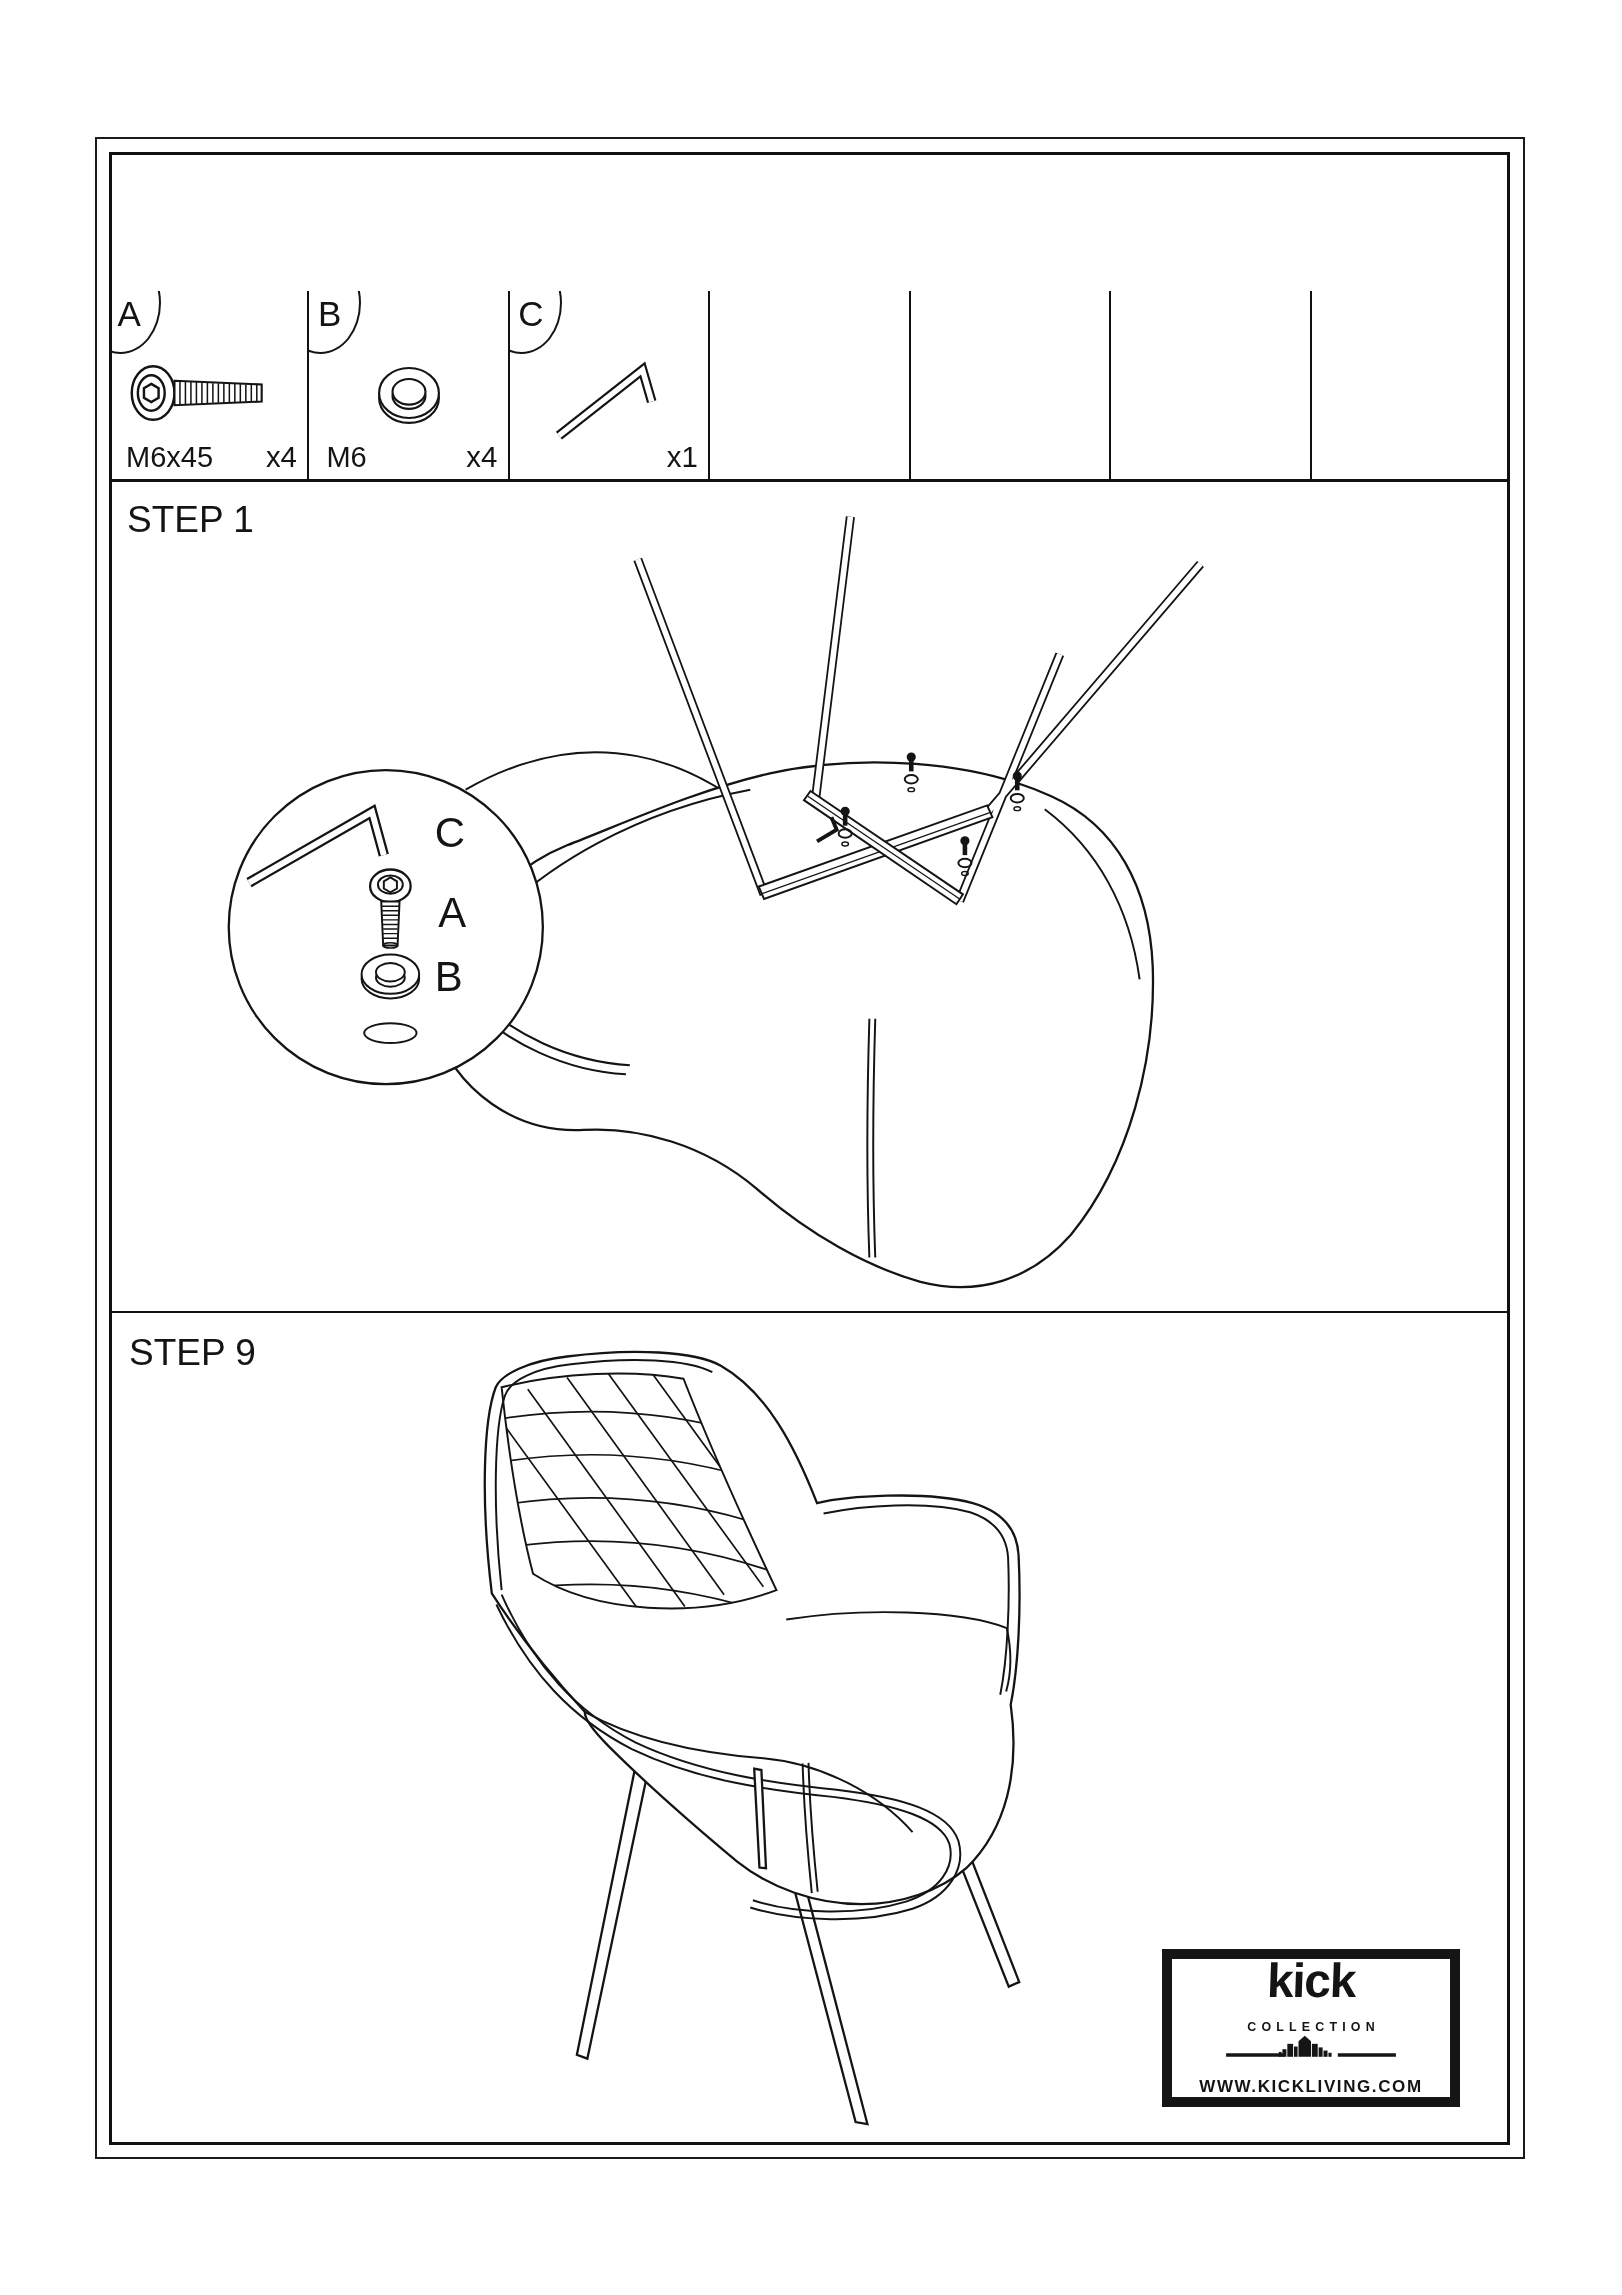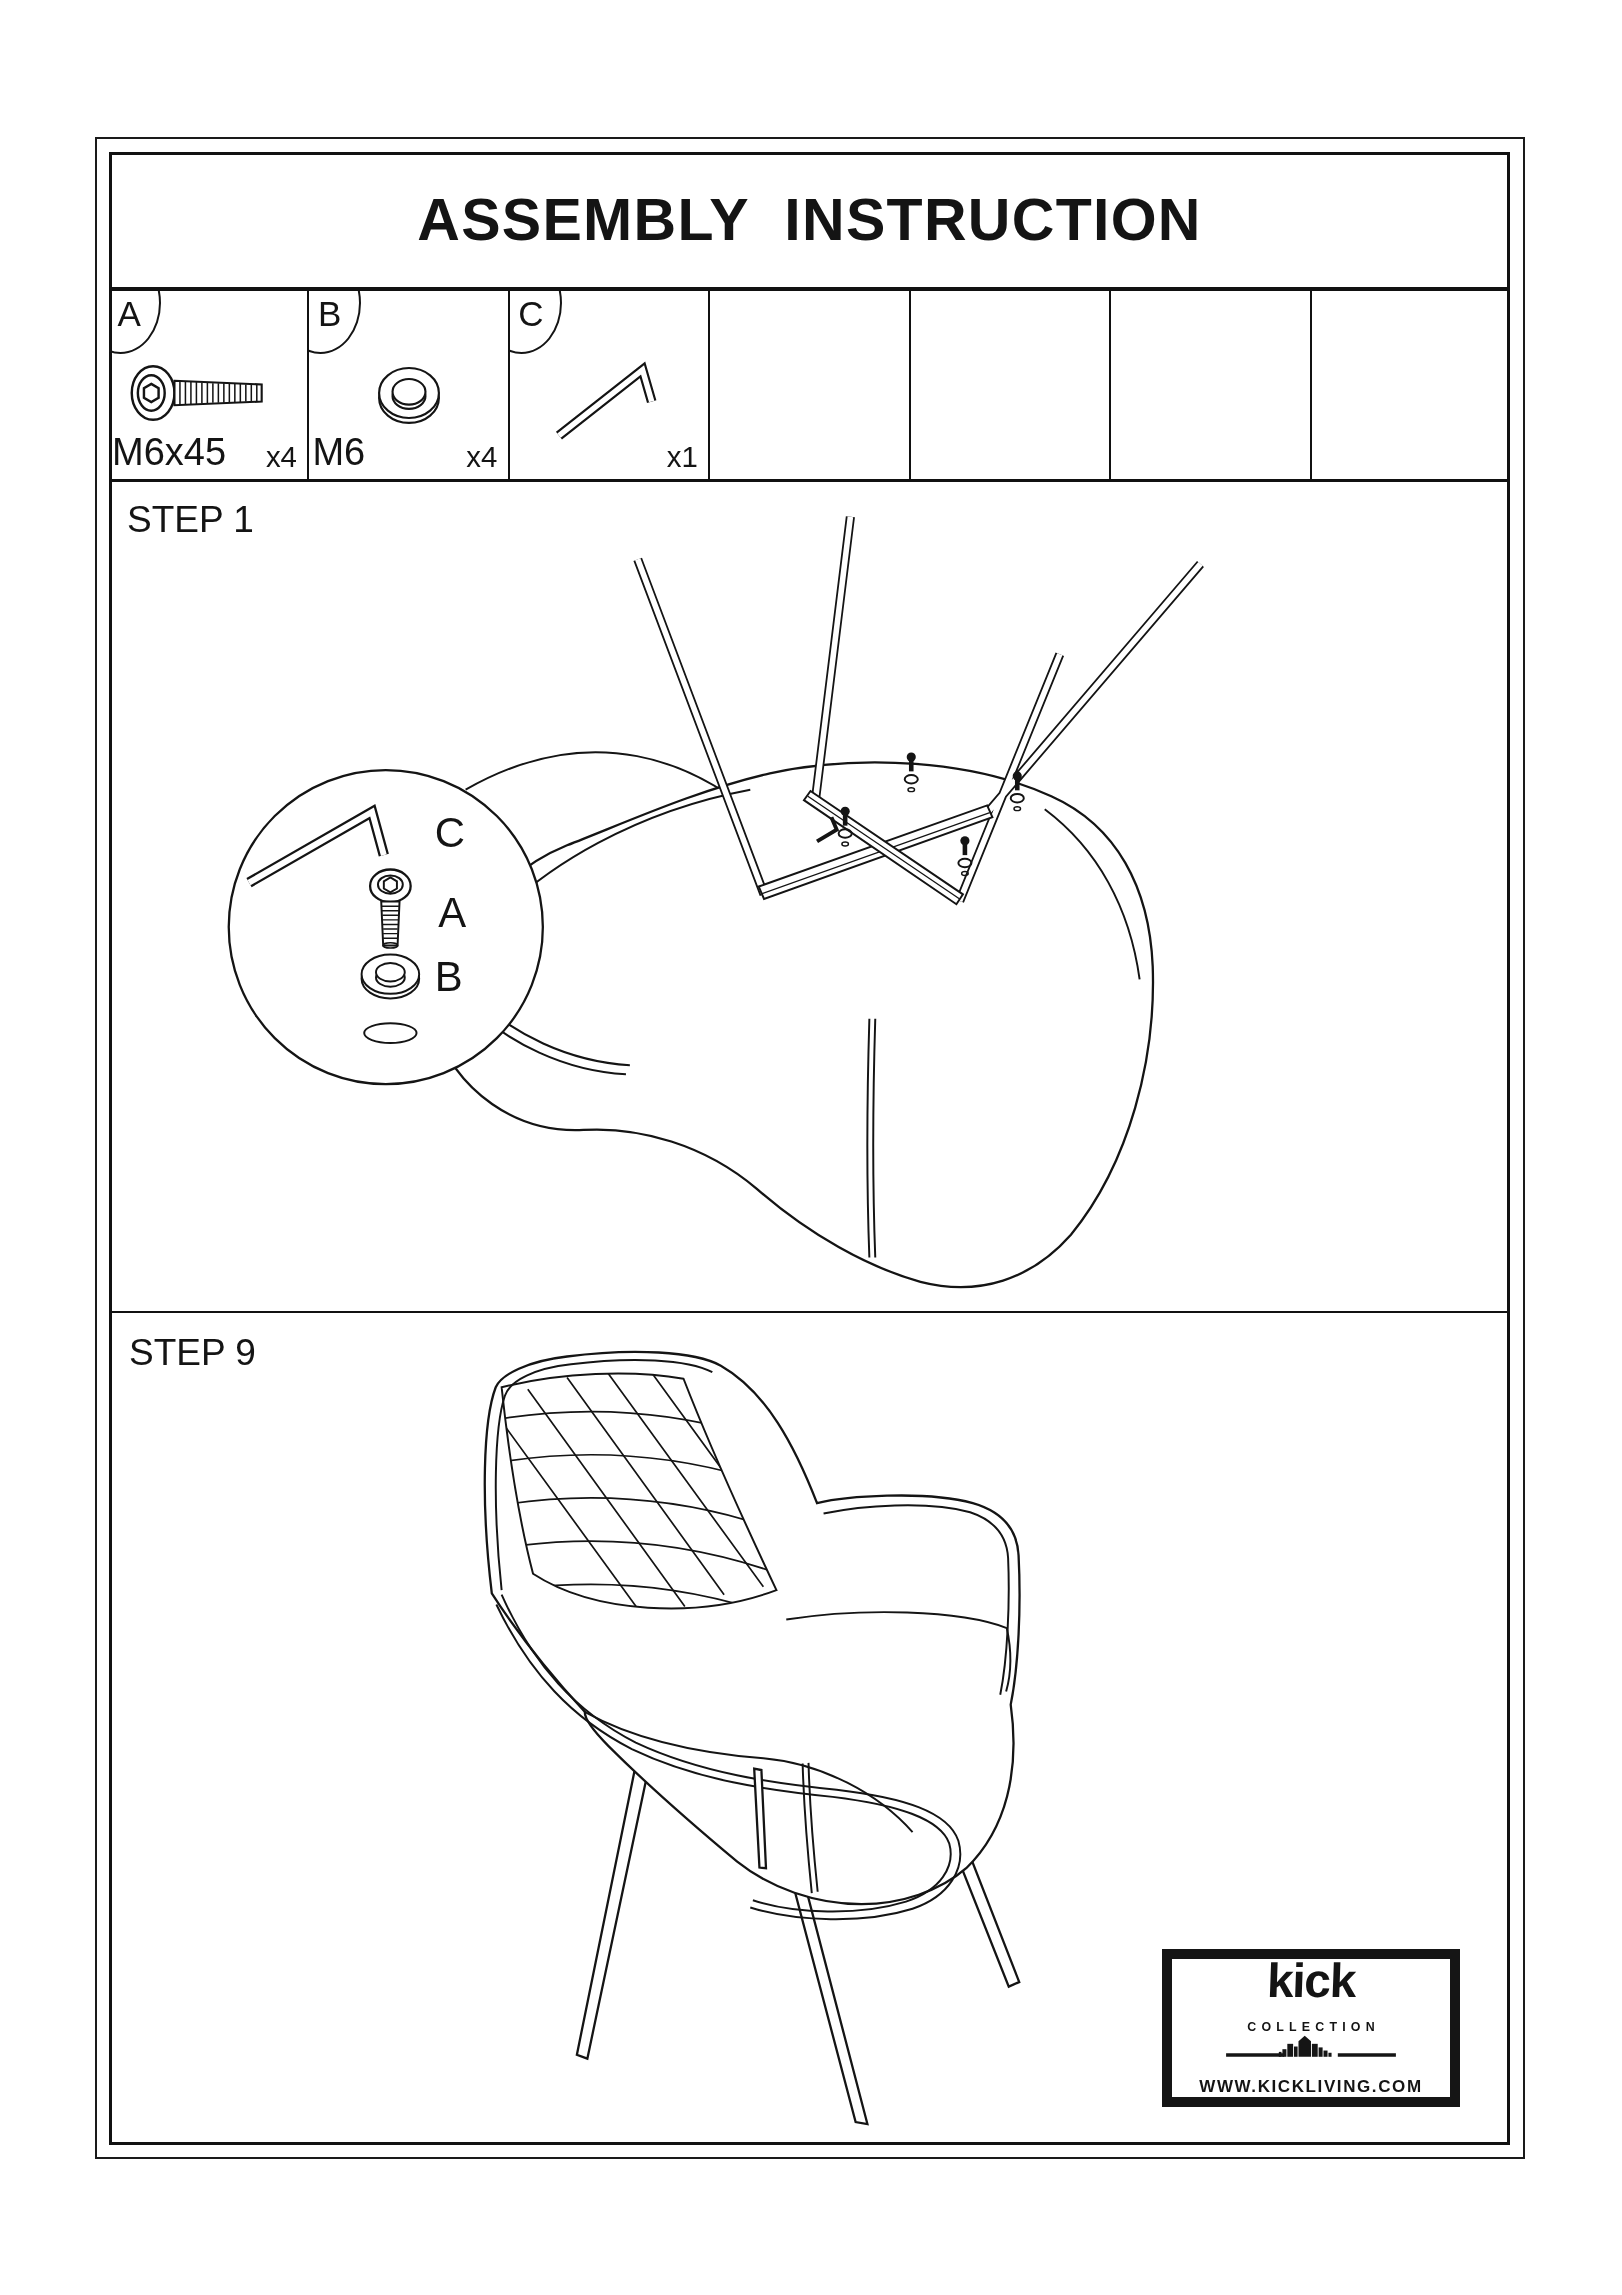--- a/index.html
+++ b/index.html
@@ -15,21 +15,21 @@
   #title-bar{left:109px;top:152px;width:1401px;height:139px;border-bottom:4.6px solid #111;box-sizing:border-box;
     display:flex;align-items:center;justify-content:center;}
   #title-text{font-size:59px;font-weight:bold;letter-spacing:1.3px;white-space:pre;}
   
   #parts-row{left:109px;top:291px;width:1401px;height:191px;box-sizing:border-box;border-bottom:3.3px solid #111;display:flex;}
   .part-cell{flex:1 1 0;position:relative;border-right:2px solid #111;box-sizing:border-box;overflow:hidden;}
   .part-cell:last-child{border-right:none;}
   .badge{position:absolute;left:-29px;top:-39px;width:77px;height:98px;border:2.3px solid #141414;border-radius:50%;}
   .corner-letter{position:absolute;left:8.5px;top:2.6px;font-size:35px;}
   .part-icon{position:absolute;left:50%;top:54%;transform:translate(-50%,-50%);}
-  .size-label{position:absolute;left:3px;bottom:5.2px;font-size:38px;}
+  .size-label{position:absolute;left:17px;bottom:5.2px;font-size:29px;}
   .qty-label{position:absolute;right:10.5px;bottom:5.2px;font-size:29.4px;}
   
   .step-label{font-size:37px;}
   #step1-label{left:127px;top:499px;}
   #step2-label{left:129px;top:1332px;}
   #section-divider{left:109px;top:1311px;width:1401px;height:0;border-top:2.6px solid #111;}
   svg{display:block;}
   .ink{stroke:#141414;fill:none;}
   
   #brand-box{left:1162px;top:1949px;width:298px;height:158px;border:10.5px solid #151515;box-sizing:border-box;
@@ -40,23 +40,20 @@
   .callout-letter{font-size:64px;fill:#141414;stroke:none;font-family:"Liberation Sans","DejaVu Sans",sans-serif;}
 </style>
 </head>
 <body>
 
 <div id="sheet">
 
   <div class="abs" id="outer-border"></div>
   <div class="abs" id="inner-border"></div>
 
-  <div class="abs" id="title-bar">
-    <div id="title-text">ASSEMBLY  INSTRUCTION</div>
-  </div>
 
   <div class="abs" id="parts-row">
 
     <div class="part-cell">
       <div class="badge"></div>
       <div class="corner-letter">A</div>
       <svg class="part-icon" width="183" height="124" viewBox="0 0 300 200">
         <g stroke="#141414" fill="none" stroke-width="4">
           <ellipse cx="60" cy="100" rx="35" ry="44"></ellipse>
           <ellipse cx="57" cy="100" rx="22" ry="29"></ellipse>

